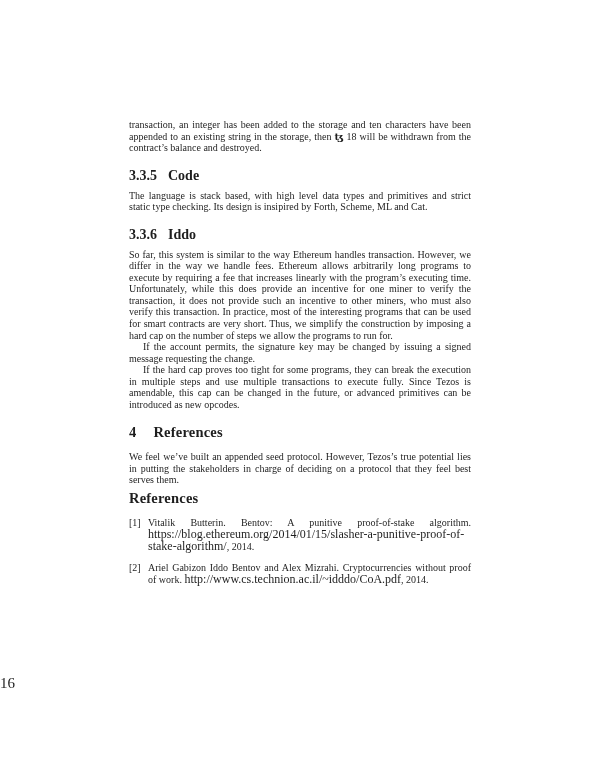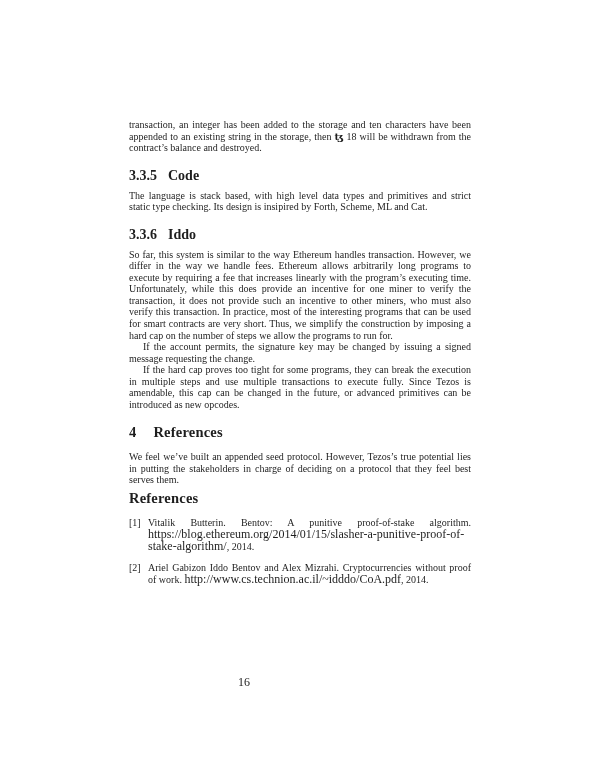--- a/index.html
+++ b/index.html
@@ -53,22 +53,21 @@
     font-family: Liberation Serif, serif;
     font-size: 12px;
     margin-top: 44px;
   }
   .tz { font-weight: bold; }
   .pagenum {
     position: absolute;
     left: 0;
     right: 0;
     top: 675px;
-    text-align: center;
-    font-size: 12px;
+    font-size: 15px;
     color: #1e1e1e;
   }
 </style>
 </head>
 <body>
 
 <div class="page">
   <div class="content">
 
     <p class="body"><span>transaction, an integer has been added to the storage and ten characters have been appended to an existing string in the storage, then</span> <span class="tz">ꜩ</span> <span>18 will be withdrawn from the contract’s balance and destroyed.</span></p>

